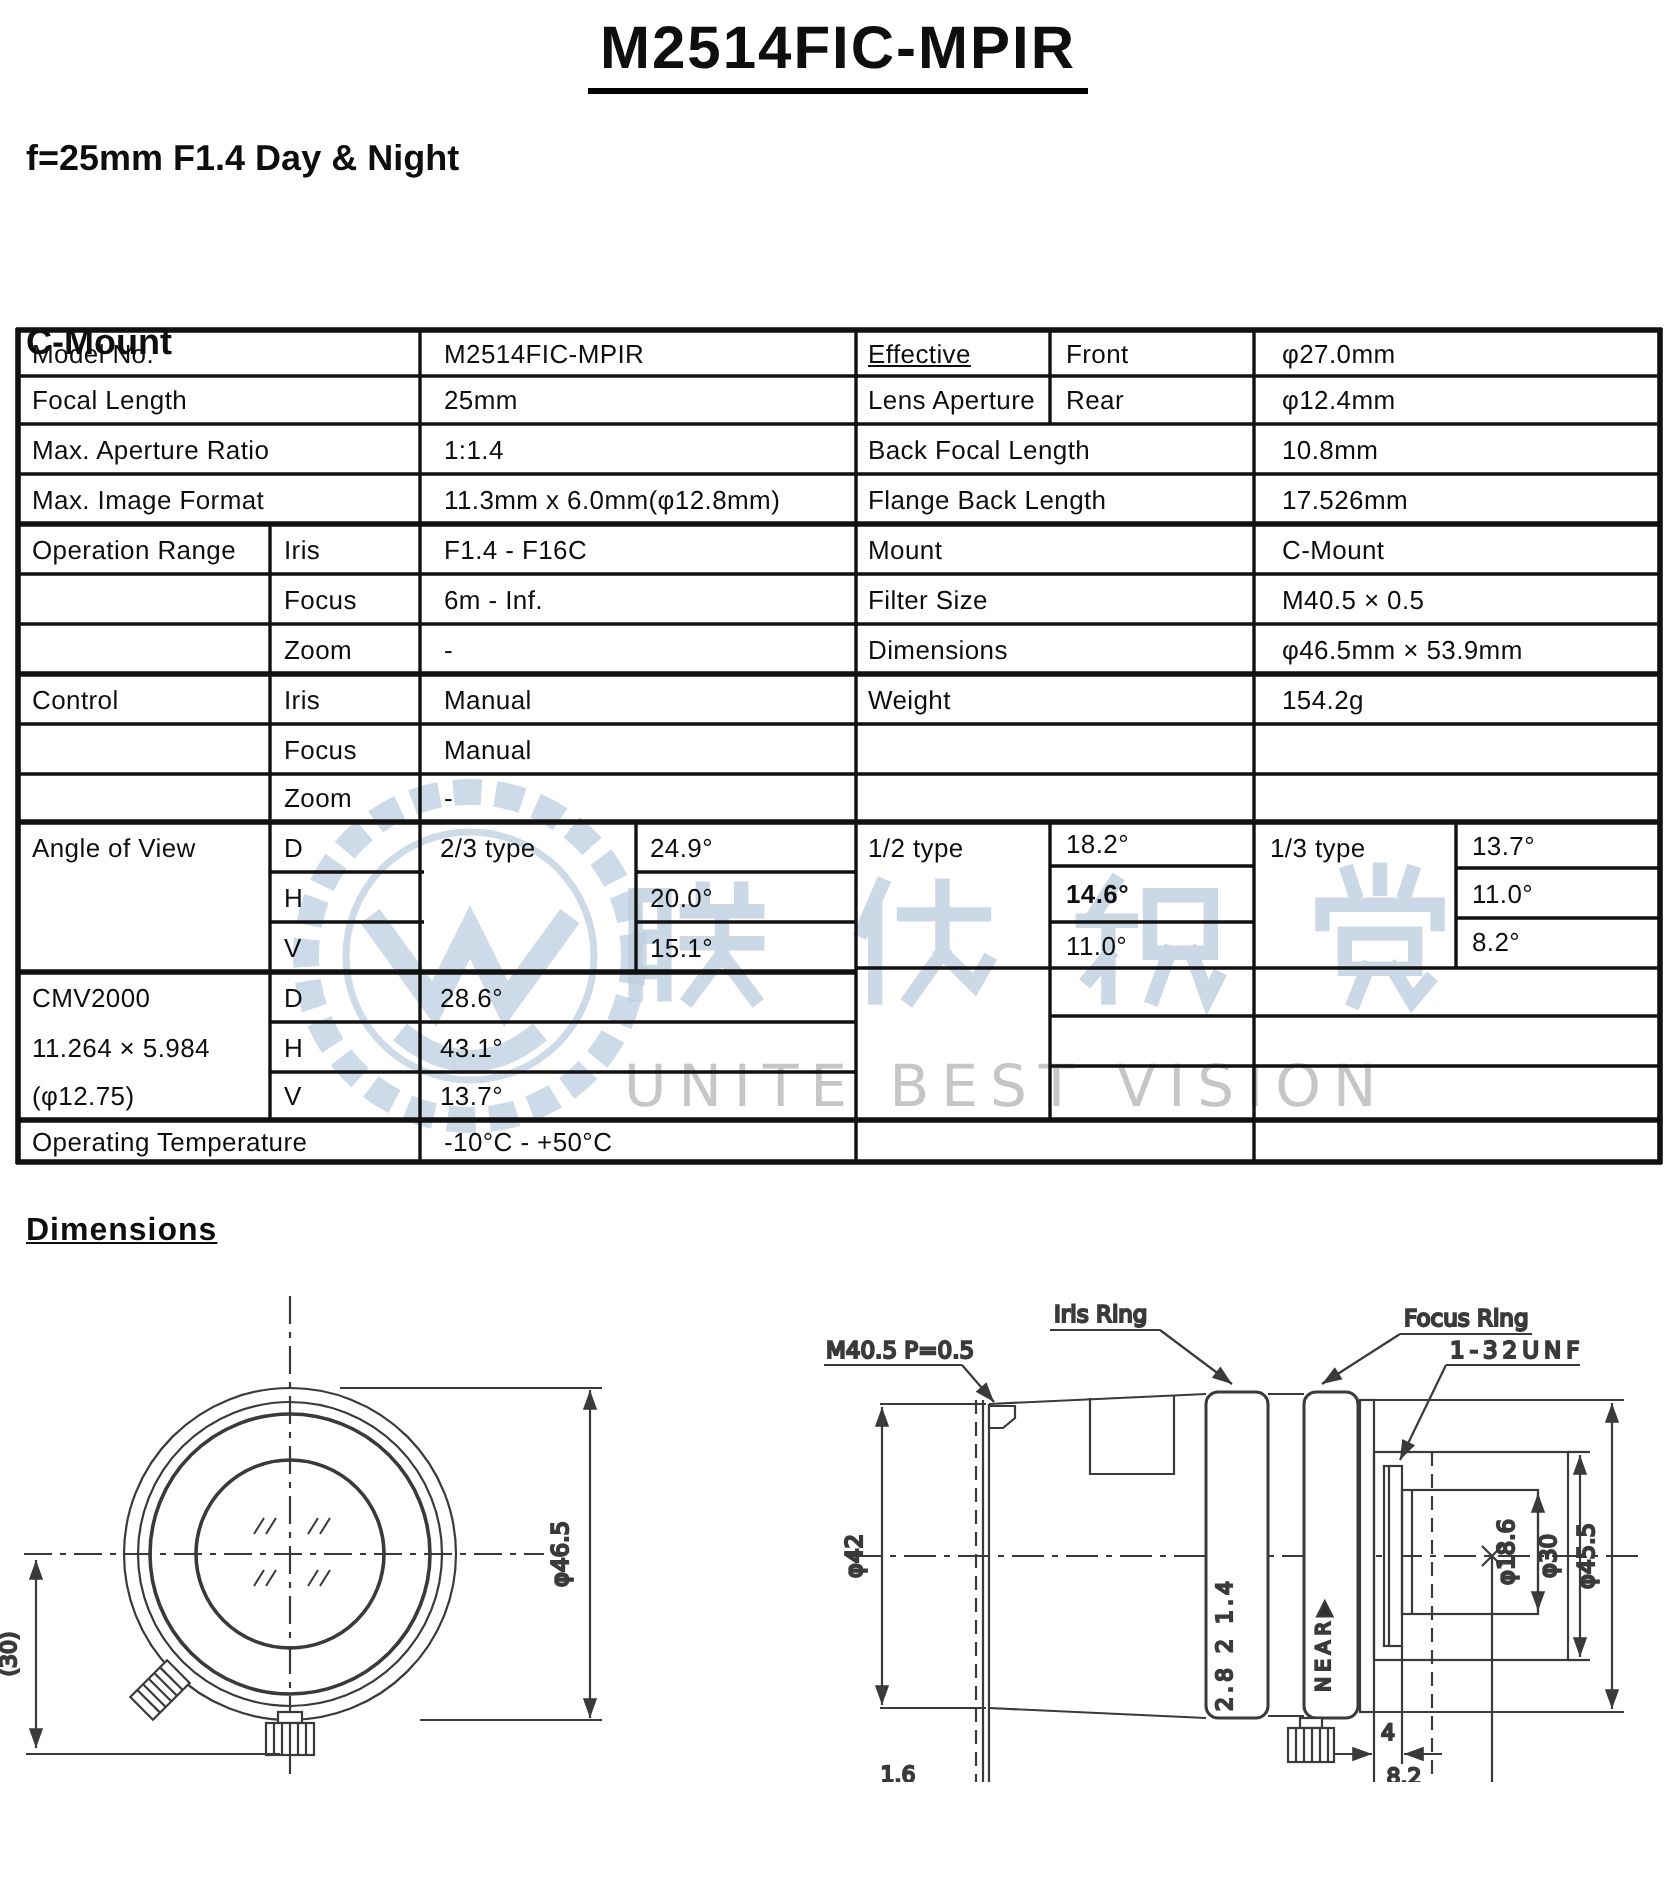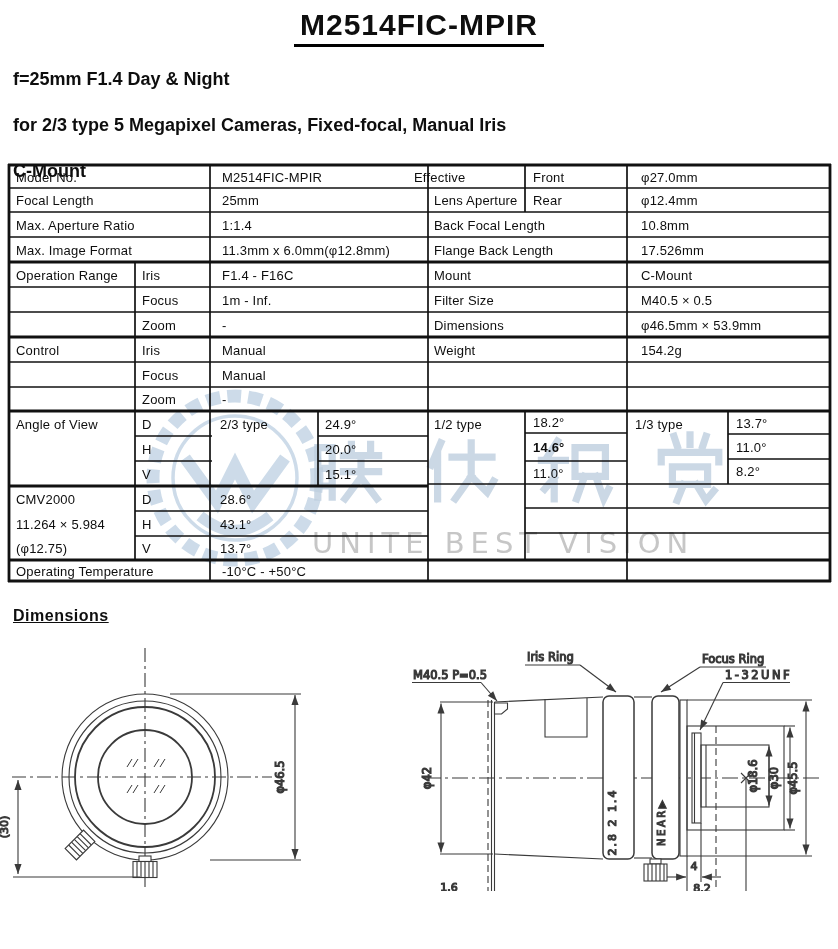--- a/index.html
+++ b/index.html
@@ -20,21 +20,21 @@
 </head>
 <body>
 
 <div class="page">
 
   <div class="title-wrap">
     <h1>M2514FIC-MPIR</h1>
   </div>
 
   <div class="subtitle"><span>f=25mm F1.4 Day &amp; Night</span><br>
-<span>for 2/3 type 5 Megapixel Cameras, Fixed-focal, Manual Iris</span><br>
+<br>
 <span>C-Mount</span></div>
 
   <svg class="sheet" width="838" height="949" viewBox="0 0 838 949">
     <defs>
       <marker id="ar" viewBox="0 0 10 10" refX="10" refY="5" markerWidth="11" markerHeight="9" orient="auto-start-reverse">
         <path d="M0,1.4 L10,5 L0,8.6 z" fill="#3a3a3a"></path>
       </marker>
     </defs>
 
     <g>
@@ -249,21 +249,21 @@
 
       <line x1="688.5" y1="914" x2="744.5" y2="914" marker-start="url(#ar)" marker-end="url(#ar)"></line>
       <text font-size="11" text-anchor="middle" x="718" y="909">17.526</text>
       <text font-size="11" text-anchor="middle" letter-spacing="2" x="731" y="929">(IN AIR)</text>
     </g>
   </svg>
 
   <div id="cells">
       <span class="cell" style="left: 16px; top: 177px;">Model No.</span>
       <span class="cell" style="left: 222px; top: 177px;">M2514FIC-MPIR</span>
-      <span class="cell" style="left: 414px; top: 177px;">Effective</span>
+      <span class="cell" style="left: 434px; top: 177px; text-decoration: underline;">Effective</span>
       <span class="cell" style="left: 533px; top: 177px;">Front</span>
       <span class="cell" style="left: 641px; top: 177px;">φ27.0mm</span>
       <span class="cell" style="left: 16px; top: 200px;">Focal Length</span>
       <span class="cell" style="left: 222px; top: 200px;">25mm</span>
       <span class="cell" style="left: 434px; top: 200px;">Lens Aperture</span>
       <span class="cell" style="left: 533px; top: 200px;">Rear</span>
       <span class="cell" style="left: 641px; top: 200px;">φ12.4mm</span>
       <span class="cell" style="left: 16px; top: 225px;">Max. Aperture Ratio</span>
       <span class="cell" style="left: 222px; top: 225px;">1:1.4</span>
       <span class="cell" style="left: 434px; top: 225px;">Back Focal Length</span>
@@ -271,21 +271,21 @@
       <span class="cell" style="left: 16px; top: 250px;">Max. Image Format</span>
       <span class="cell" style="left: 222px; top: 250px;">11.3mm x 6.0mm(φ12.8mm)</span>
       <span class="cell" style="left: 434px; top: 250px;">Flange Back Length</span>
       <span class="cell" style="left: 641px; top: 250px;">17.526mm</span>
       <span class="cell" style="left: 16px; top: 275px;">Operation Range</span>
       <span class="cell" style="left: 142px; top: 275px;">Iris</span>
       <span class="cell" style="left: 222px; top: 275px;">F1.4 - F16C</span>
       <span class="cell" style="left: 434px; top: 275px; text-align: right;">Mount</span>
       <span class="cell" style="left: 641px; top: 275px;">C-Mount</span>
       <span class="cell" style="left: 142px; top: 300px;">Focus</span>
-      <span class="cell" style="left: 222px; top: 300px;">1m - Inf.</span>
+      <span class="cell" style="left: 222px; top: 300px;">6m - Inf.</span>
       <span class="cell" style="left: 434px; top: 300px;">Filter Size</span>
       <span class="cell" style="left: 641px; top: 300px;">M40.5 × 0.5</span>
       <span class="cell" style="left: 142px; top: 325px;">Zoom</span>
       <span class="cell" style="left: 222px; top: 325px;">-</span>
       <span class="cell" style="left: 434px; top: 325px;">Dimensions</span>
       <span class="cell" style="left: 641px; top: 325px;">φ46.5mm × 53.9mm</span>
       <span class="cell" style="left: 16px; top: 350px;">Control</span>
       <span class="cell" style="left: 142px; top: 350px;">Iris</span>
       <span class="cell" style="left: 222px; top: 350px;">Manual</span>
       <span class="cell" style="left: 434px; top: 350px;">Weight</span>

